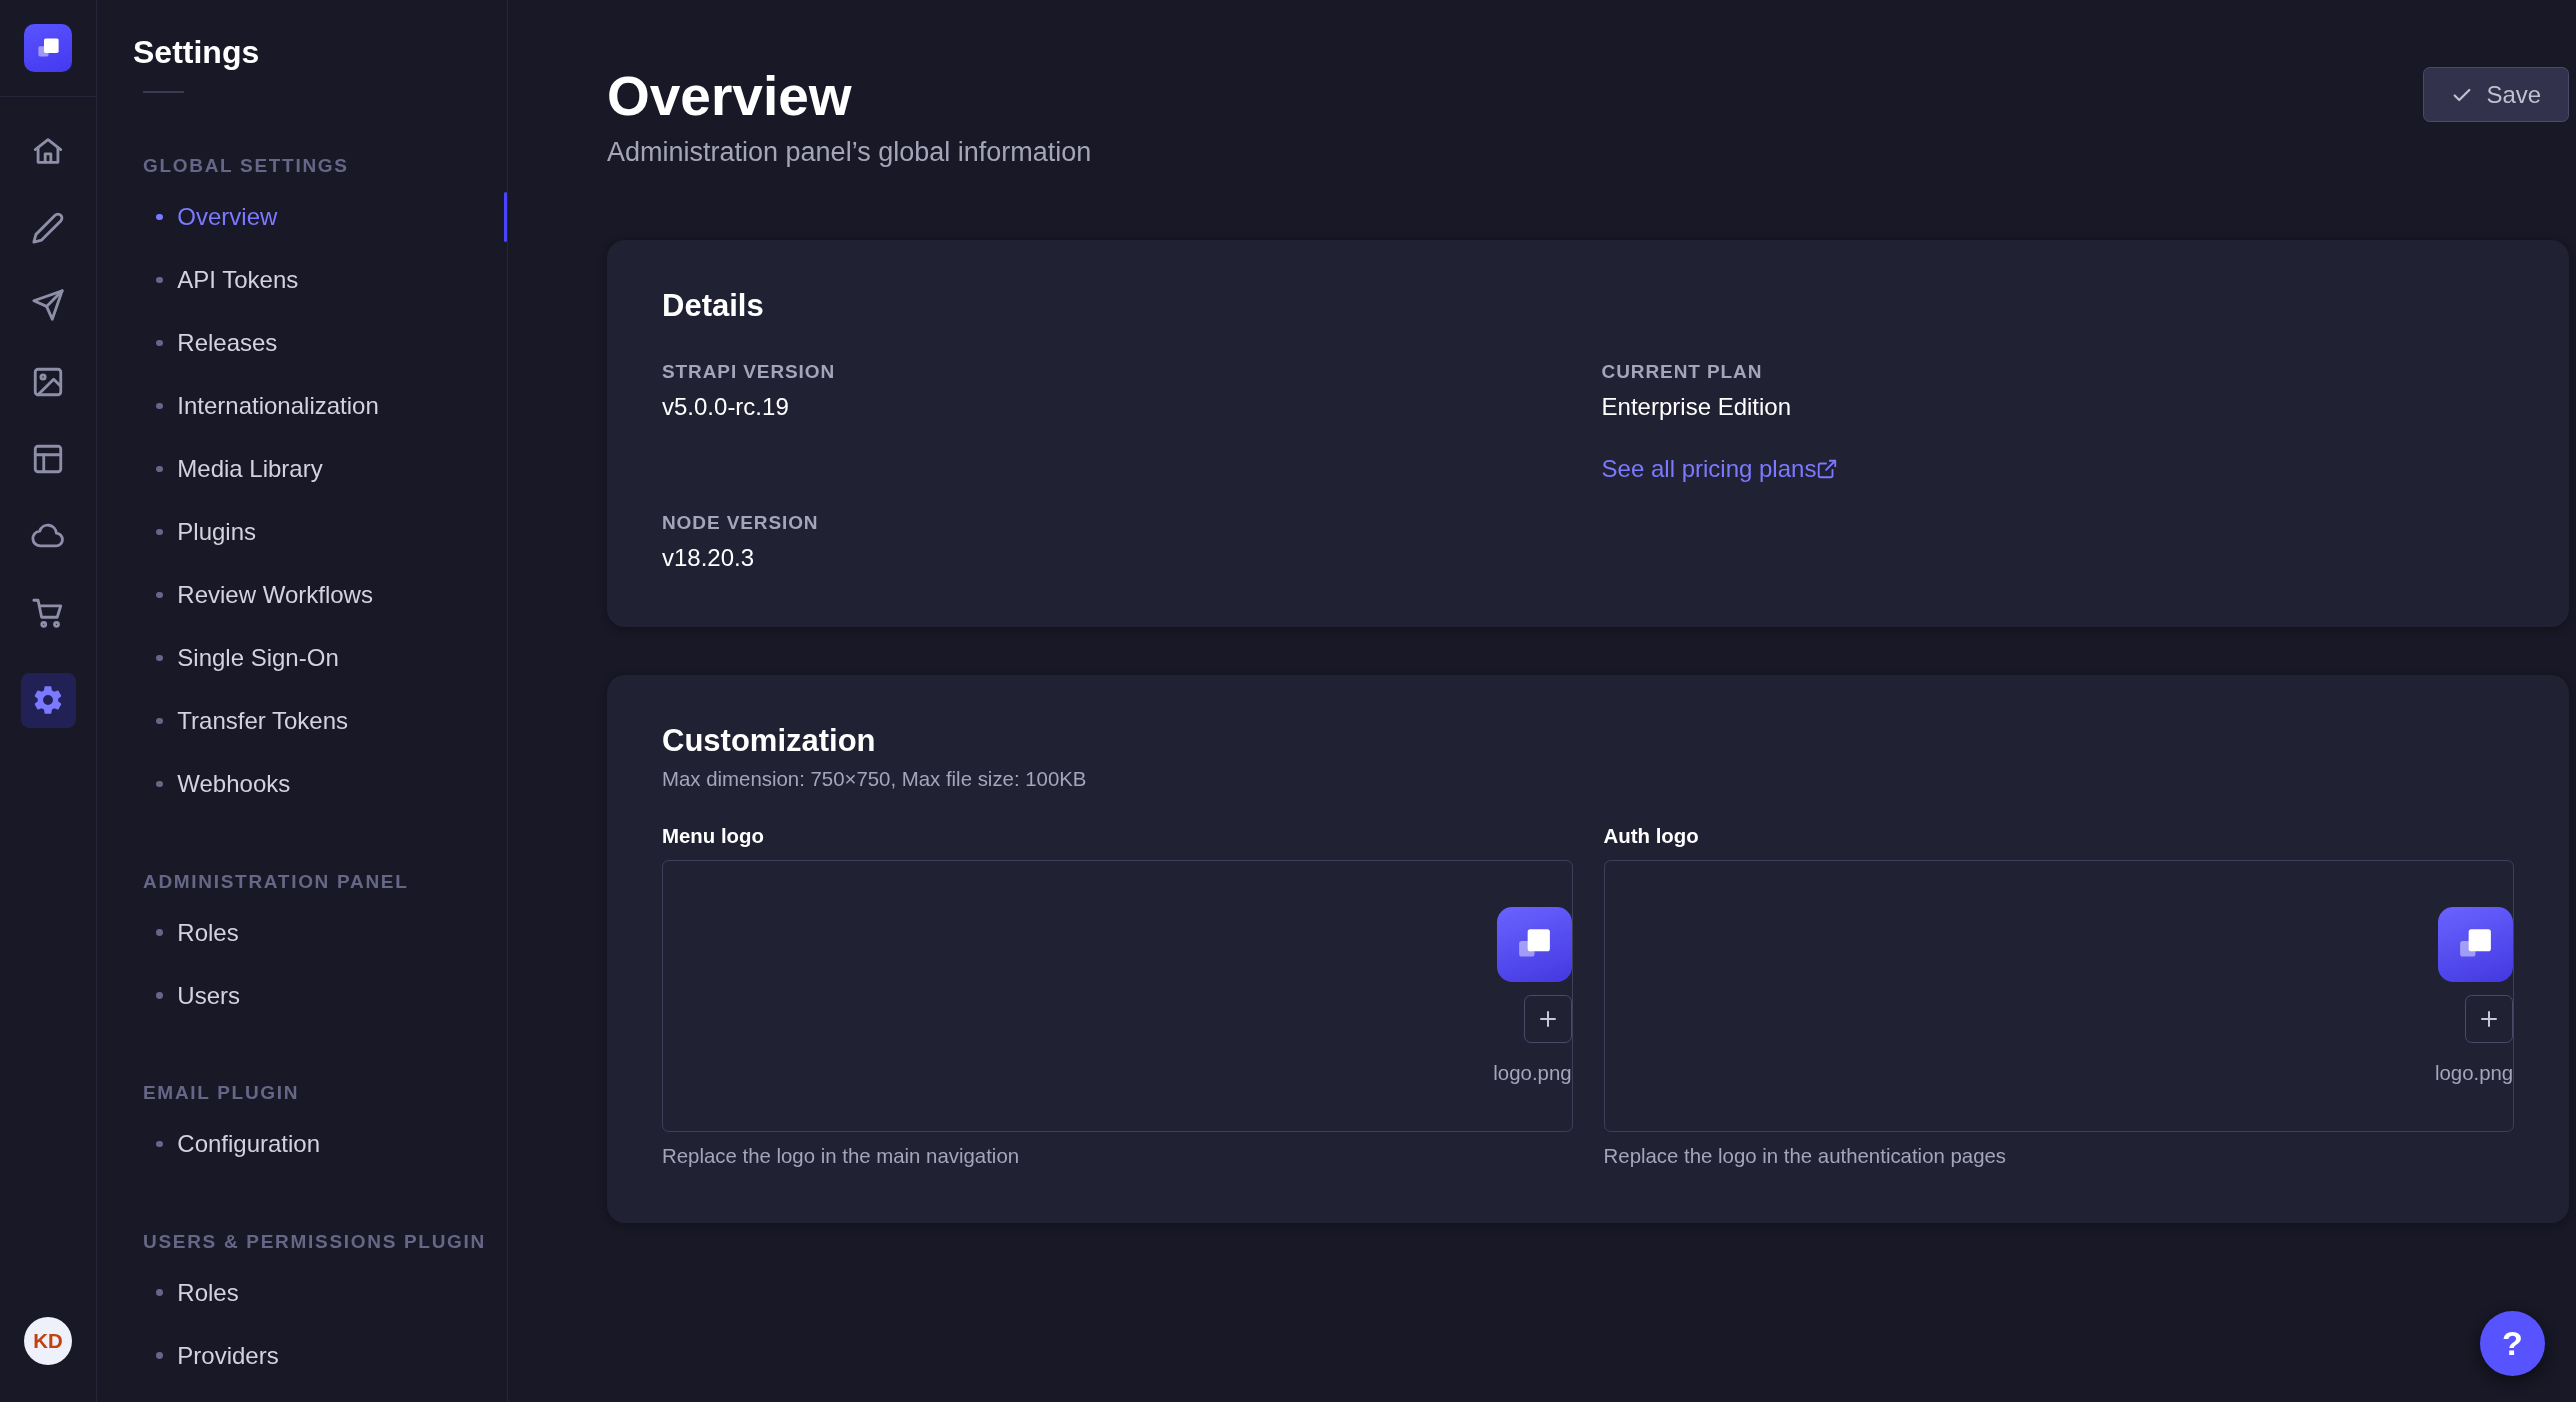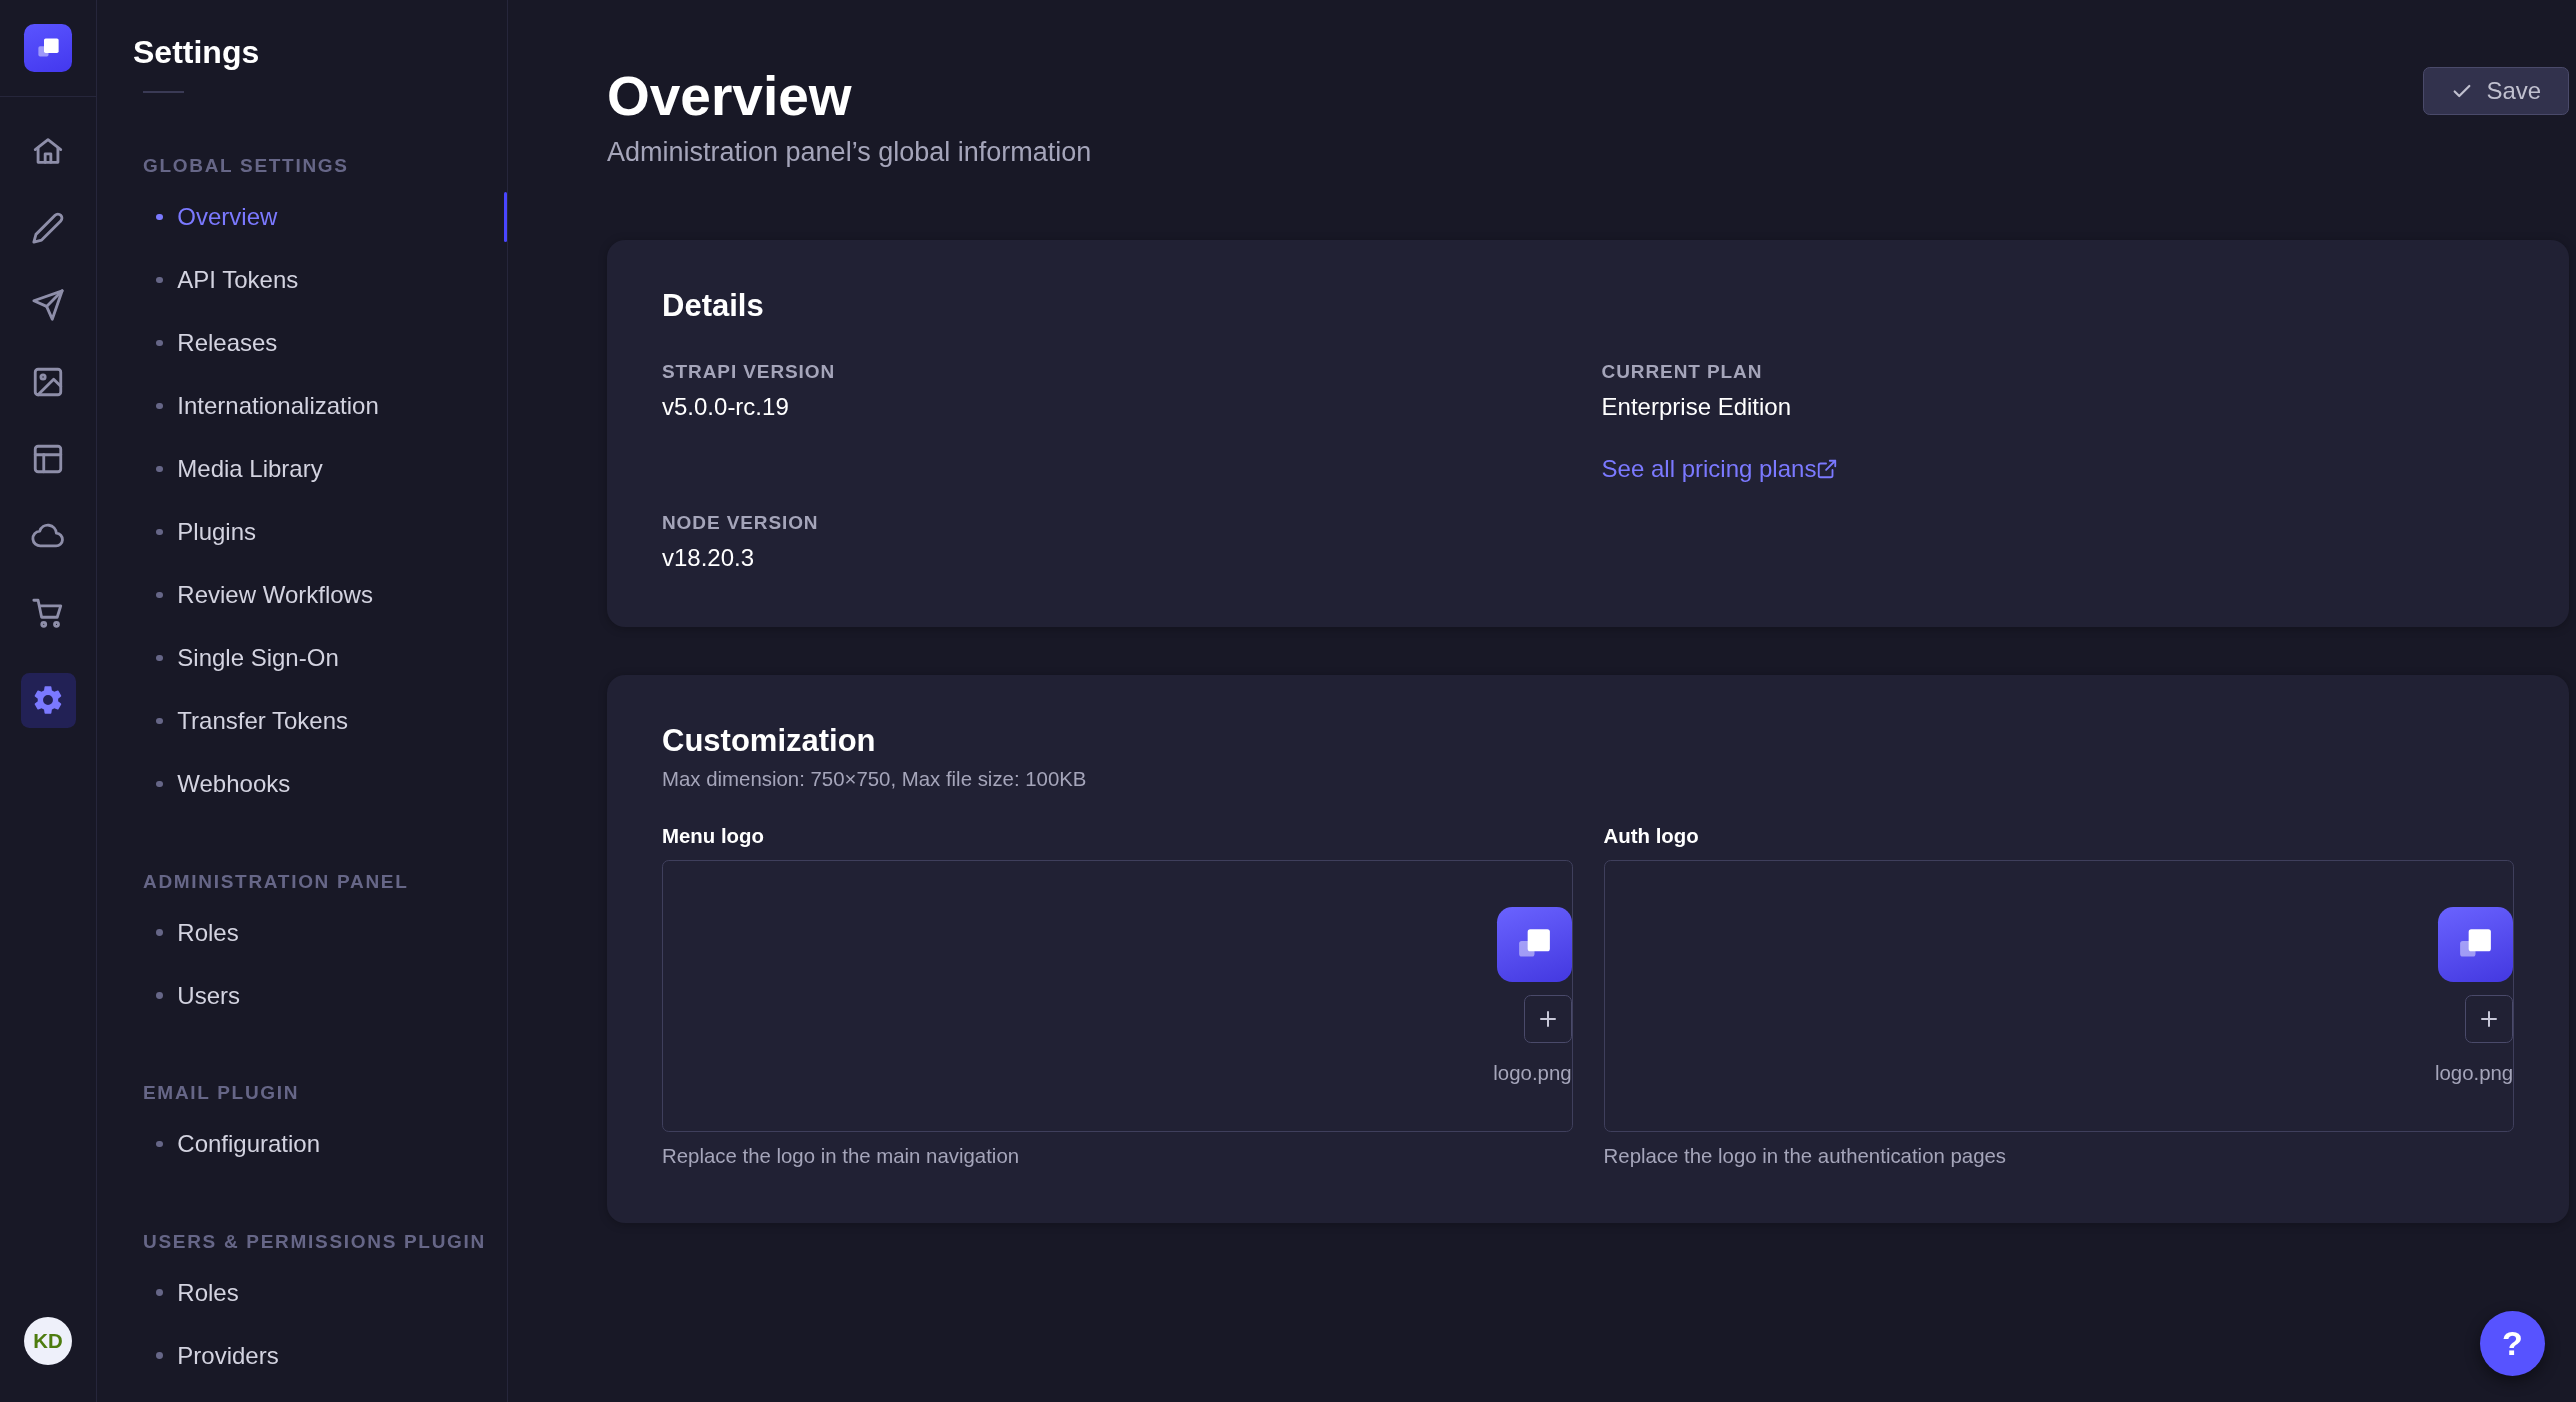--- a/index.html
+++ b/index.html
@@ -31,21 +31,21 @@
   }
   .rail-item { width:34px; height:34px; color:#8e8ea9; cursor:pointer; }
   .rail-item svg { width:34px; height:34px; }
   .rail-item.active {
     width:55px; height:55px; border-radius:8.5px;
     background:rgba(73,69,255,0.22); color:#7b79ff;
     display:flex; align-items:center; justify-content:center;
   }
   .rail-avatar {
     margin-top:auto; width:48px; height:48px; border-radius:50%;
-    background:#eef0fa; color:#4d7c0f;
+    background:#eef0fa; color:#c2410c;
     display:flex; align-items:center; justify-content:center;
     font-size:20.4px; font-weight:700; cursor:pointer;
   }
 
   
   .subnav {
     width:411px; min-width:411px; background:#181826;
     border-right:0.9px solid #26263b; padding-top:34px;
     position:relative; overflow:hidden;
   }
@@ -68,21 +68,21 @@
     content:""; position:absolute; right:0; top:6.8px; bottom:6.8px; width:3.4px;
     background:#4945ff; border-radius:1.7px;
   }
 
   
   .main { flex:1; padding:55px 6.8px 0 99px; overflow:hidden; position:relative; }
   .header-row { display:flex; justify-content:space-between; align-items:flex-start; }
   .page-title { font-size:55px; font-weight:700; margin:10.2px 0 0; line-height:1.15; }
   .page-subtitle { font-size:27px; color:#a5a5ba; margin-top:8.5px; }
   .save-btn {
-    display:flex; align-items:center; gap:13.6px; height:48px; padding:0 27px;
+    display:flex; align-items:center; gap:13.6px; height:55px; padding:0 27px;
     background:#32324d; border:0.9px solid #4a4a6a; border-radius:6.8px;
     color:#c0c0cf; font-size:24px; margin-top:12px; cursor:pointer;
     font-family:"Liberation Sans", sans-serif;
   }
   .save-btn svg { width:22px; height:22px; }
 
   .card {
     background:#212134; border-radius:18px; padding:48px 55px 55px;
     box-shadow:0 1.7px 8.5px rgba(0,0,0,0.25);
   }

